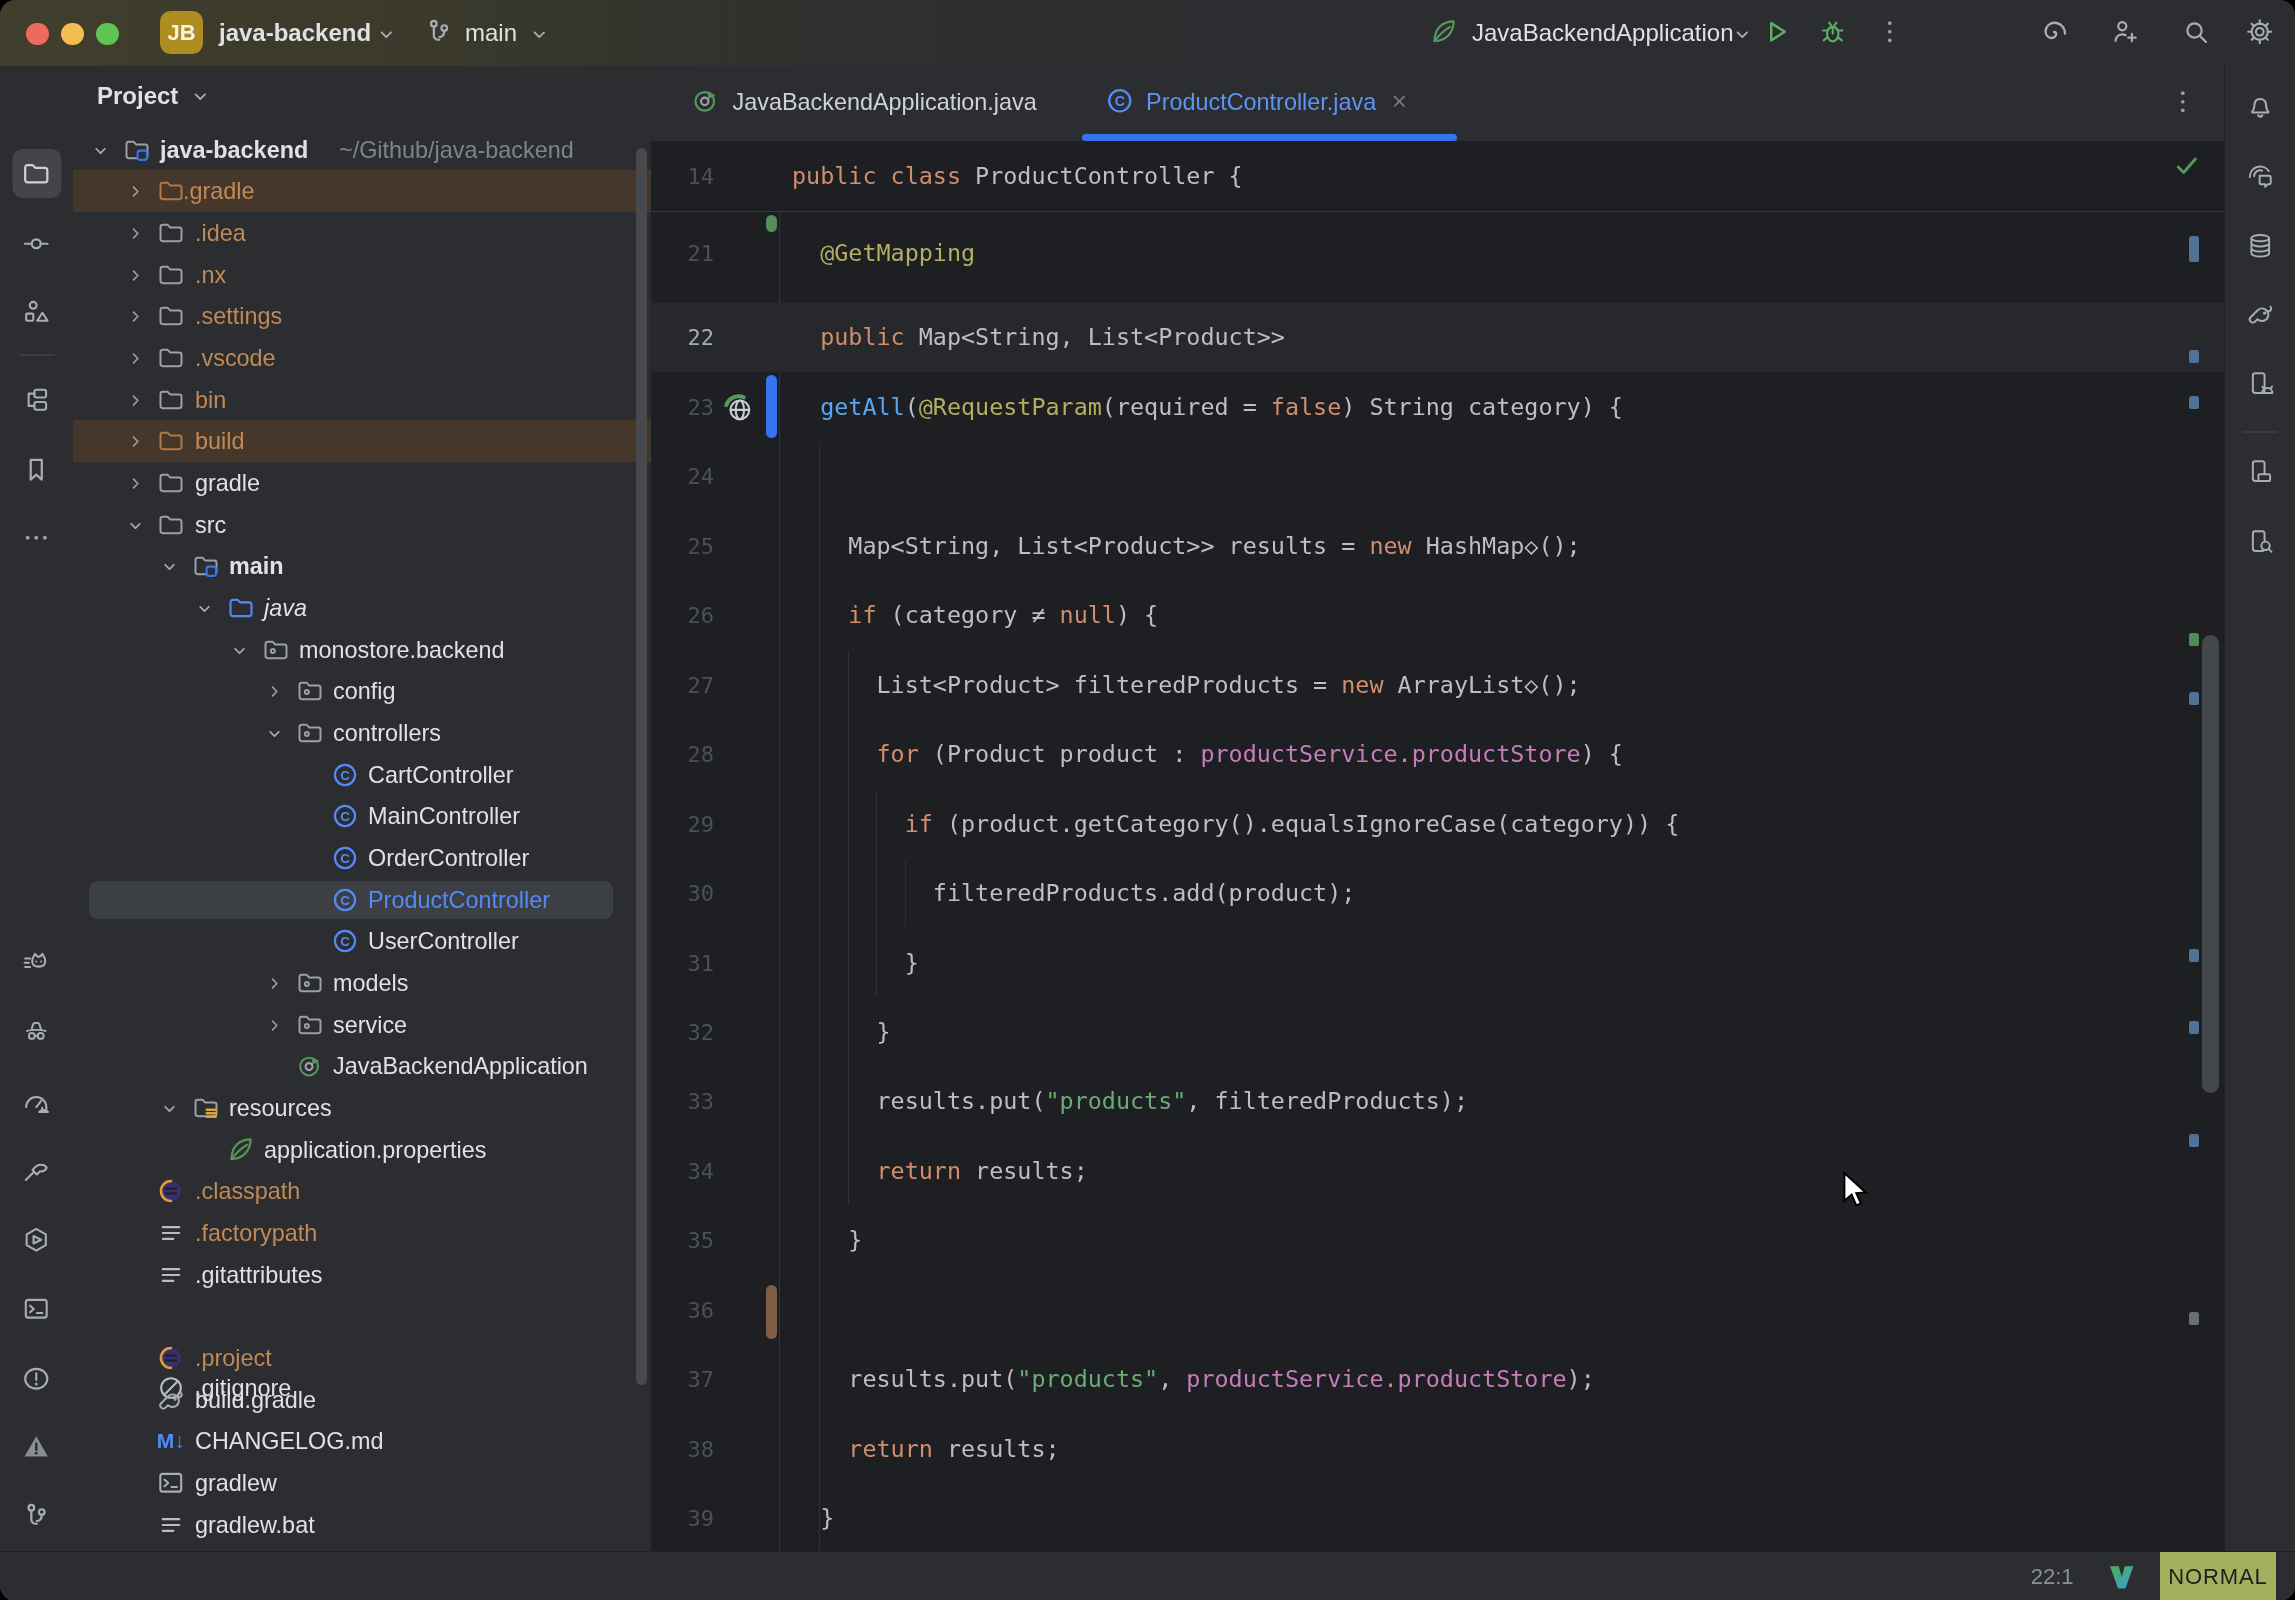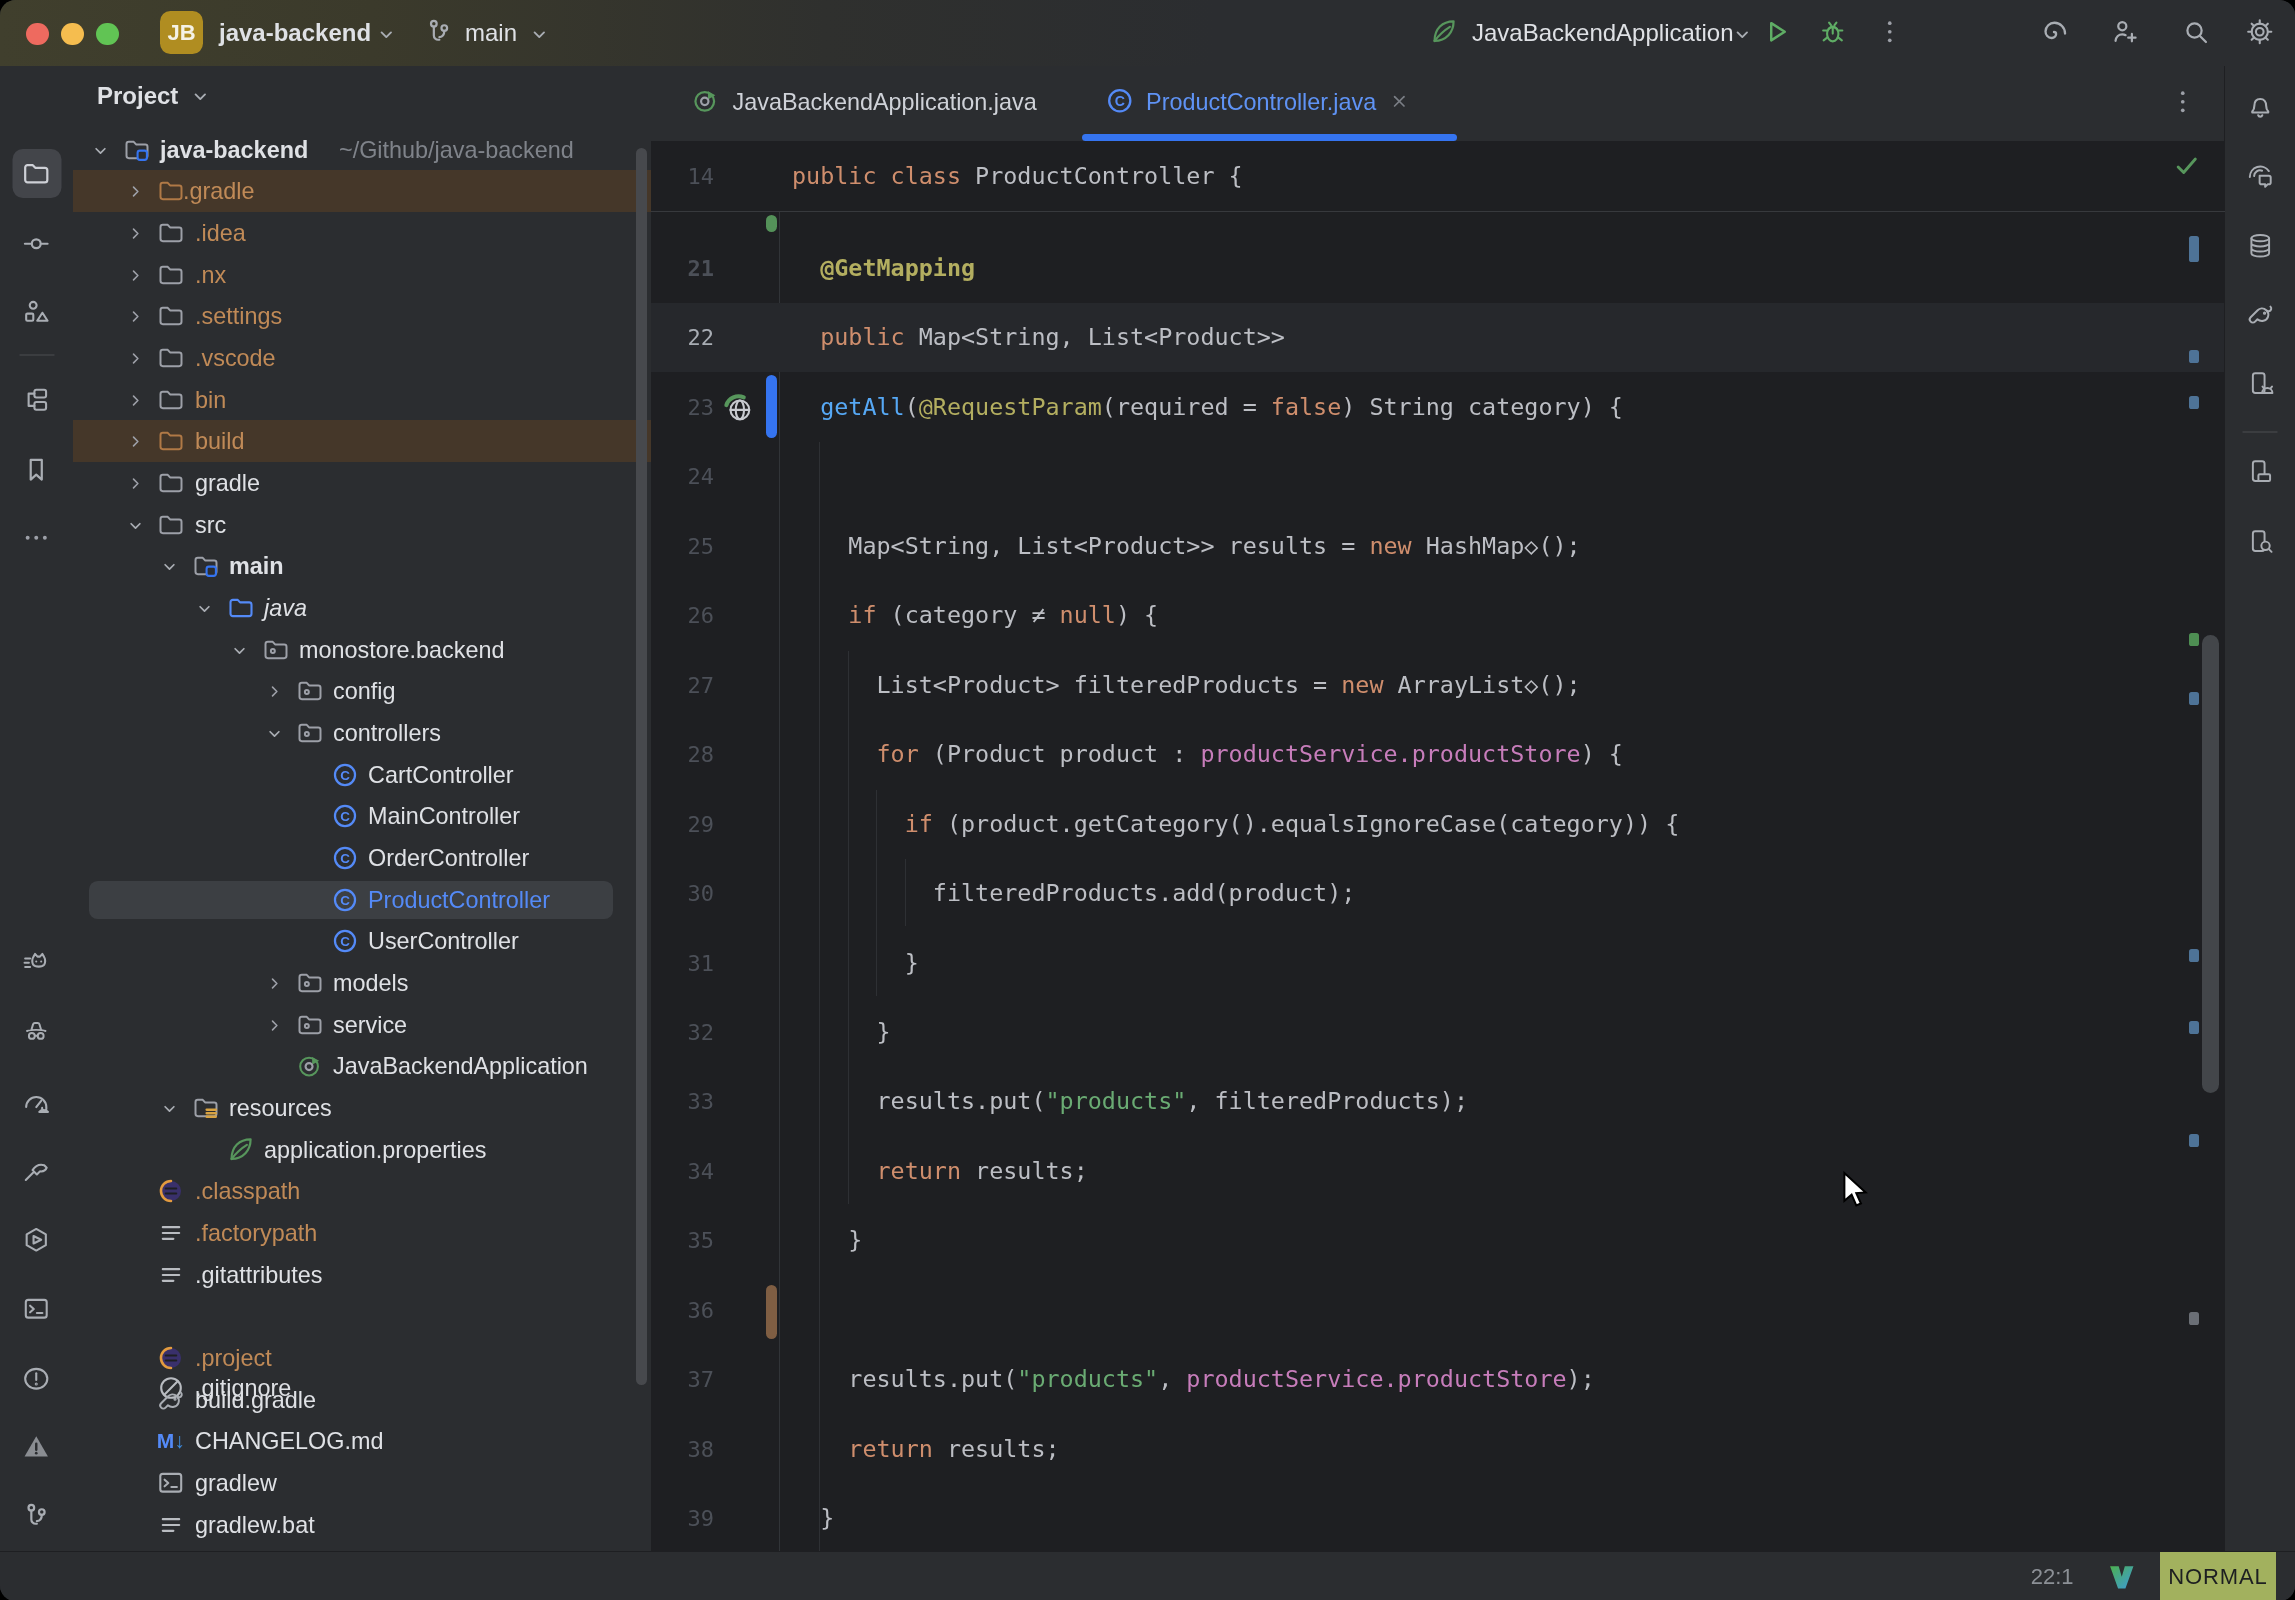--- a/index.html
+++ b/index.html
@@ -708,21 +708,21 @@
       </div>
 
       <div id="viewport">
         <div id="gutter-sep"></div>
         <div class="guide" style="left:168px;top:300px;height:1181px"></div>
         <div class="guide" style="left:197px;top:509px;height:553px"></div>
         <div class="guide" style="left:225px;top:648px;height:206px"></div>
         <div class="guide" style="left:254px;top:717px;height:67px"></div>
 
         <div id="code-rows">
-            <div class="code-row" style="top: 92px; font-weight: bold;">
+            <div class="code-row" style="top: 77px;">
               <span class="lnum">21</span>
               <pre>  <span class="tok-ann">@GetMapping</span></pre>
             </div>
             <div class="code-row current" style="top: 161px;">
               <span class="lnum">22</span>
               <pre>  <span class="tok-kw">public </span><span class="tok-txt">Map&lt;String, List&lt;Product&gt;&gt;</span></pre>
             </div>
             <div class="code-row" style="top: 231px;">
               <span class="lnum">23</span>
               <span class="gut-icon"><svg viewBox="0 0 24 24" width="33" height="33" fill="none" stroke="none" stroke-width="1.5" stroke-linecap="round" stroke-linejoin="round">

